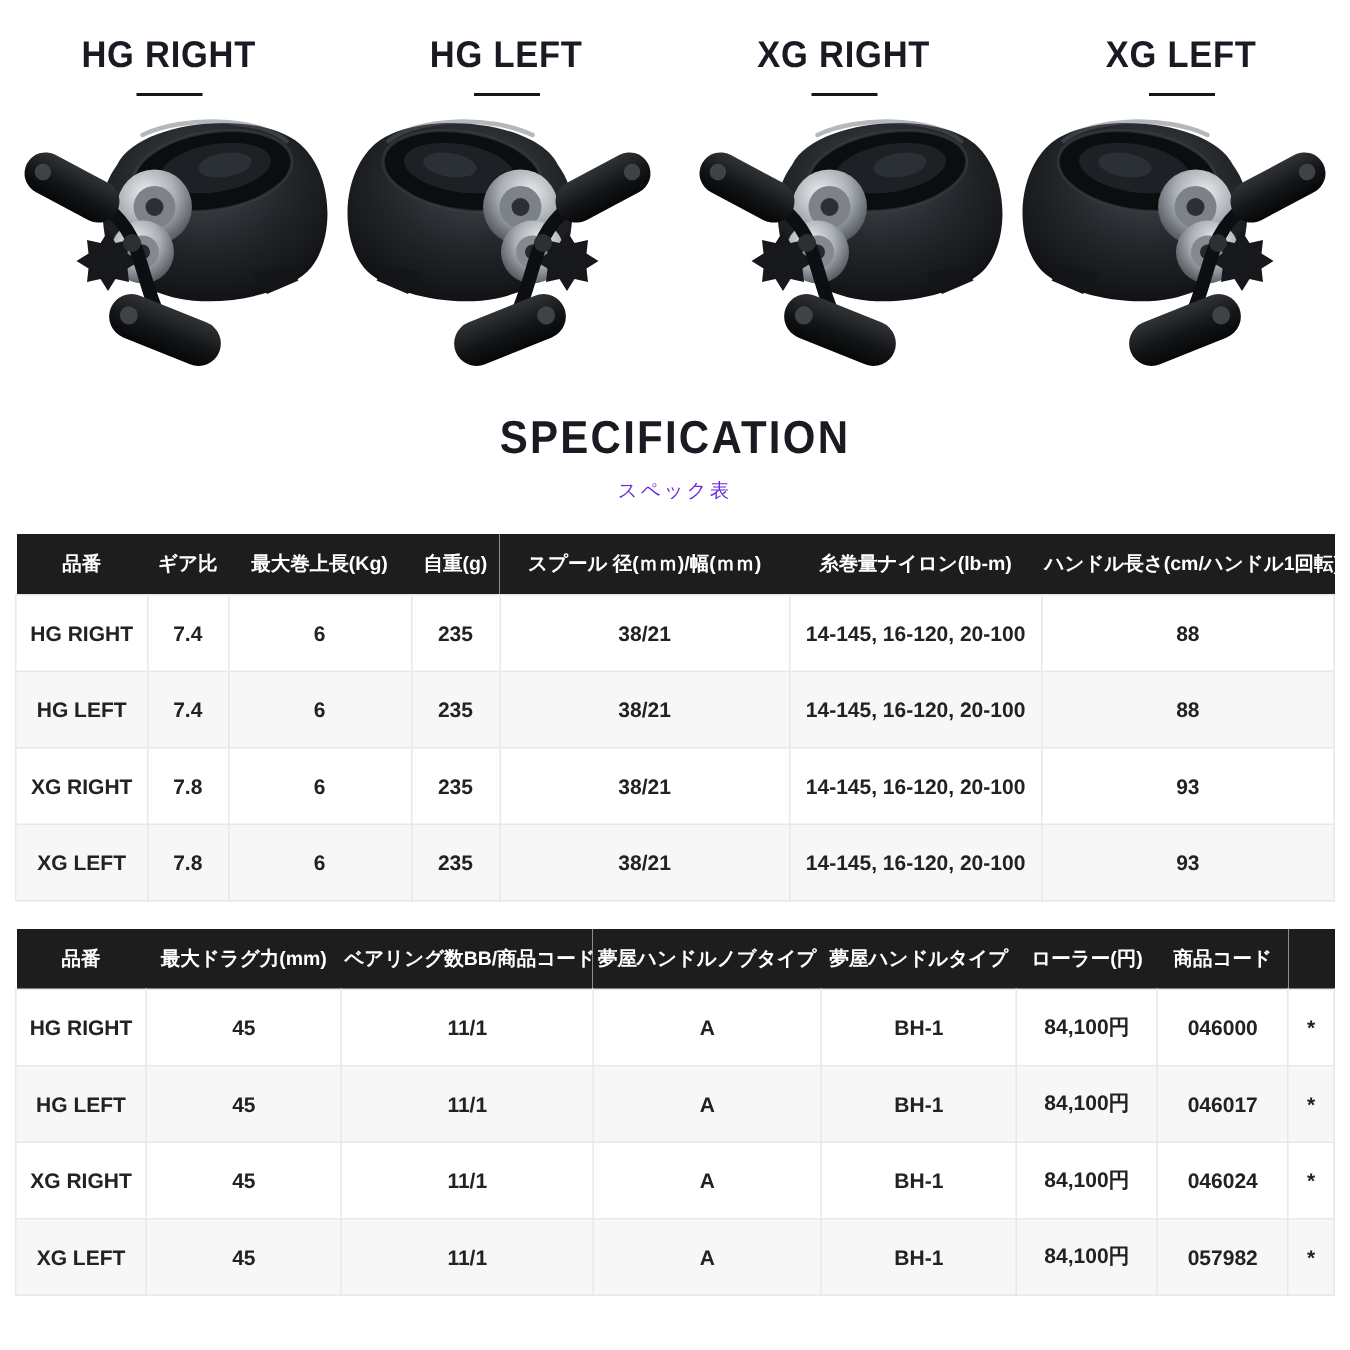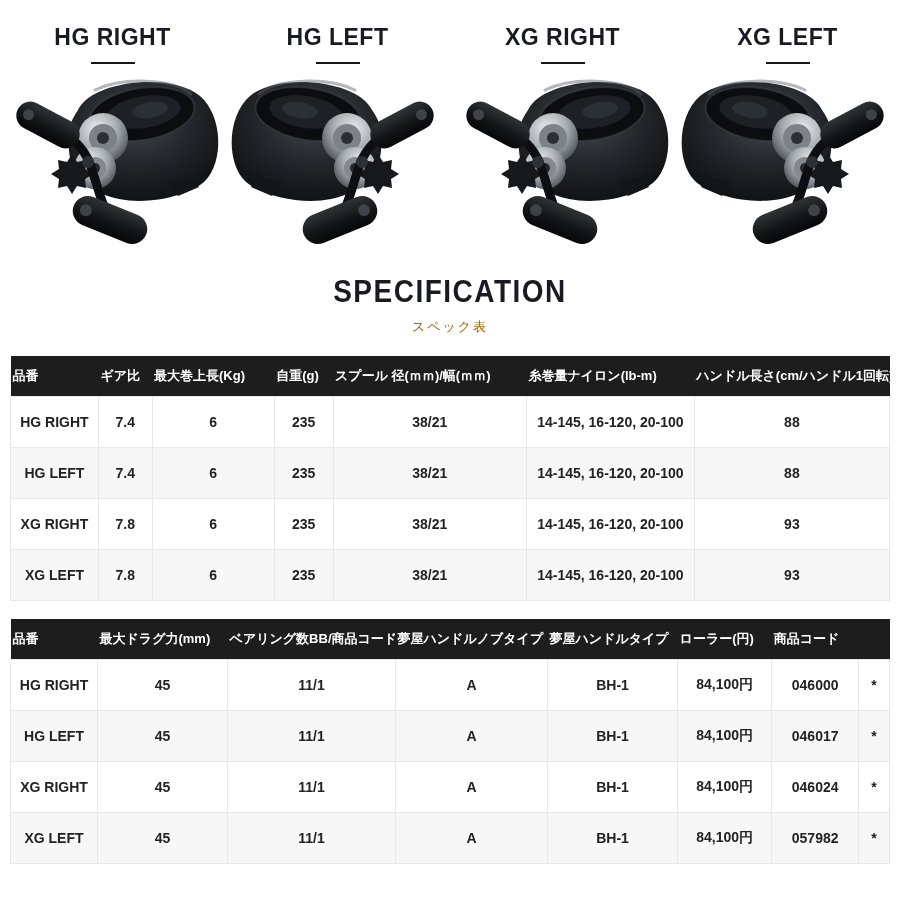--- a/index.html
+++ b/index.html
@@ -25,31 +25,31 @@
   .variant-underline{width:44px;height:2px;background:#15151a;margin:13px auto 0;}
   .reel-wrap{margin-top:6px;height:180px;}
   svg.reel{width:225px;height:178px;display:block;}
   .mirrored{transform:scaleX(-1);}
   
   .spec-title{
     text-align:center;font-size:28px;font-weight:bold;letter-spacing:1.5px;
     color:var(--ink);margin-top:26px;transform:scaleY(1.1);
   }
   .spec-subtitle{
-    text-align:center;font-size:13px;color:#a16207;margin-top:10px;letter-spacing:2px;
+    text-align:center;font-size:13px;color:#6d28d9;margin-top:10px;letter-spacing:2px;
   }
   
   table.spec{
     width:880px;margin:0 auto;border-collapse:collapse;table-layout:fixed;
   }
   table.spec.first{margin-top:20px;}
   table.spec.second{margin-top:18px;}
   table.spec th{
     background:var(--header-bg);color:var(--header-text);
-    font-size:13px;font-weight:bold;height:40px;text-align:left;
+    font-size:13px;font-weight:bold;height:40px;text-align:center;
     padding:0 2px;white-space:nowrap;overflow:hidden;
   }
   table.spec td{
     font-size:14px;font-weight:bold;color:#222;text-align:center;
     height:50px;border:1px solid var(--border);padding:0 2px;background:#ffffff;
     white-space:nowrap;
   }
   table.spec tbody tr:nth-child(even) td{background:var(--row-alt);}
 </style>
 </head>

